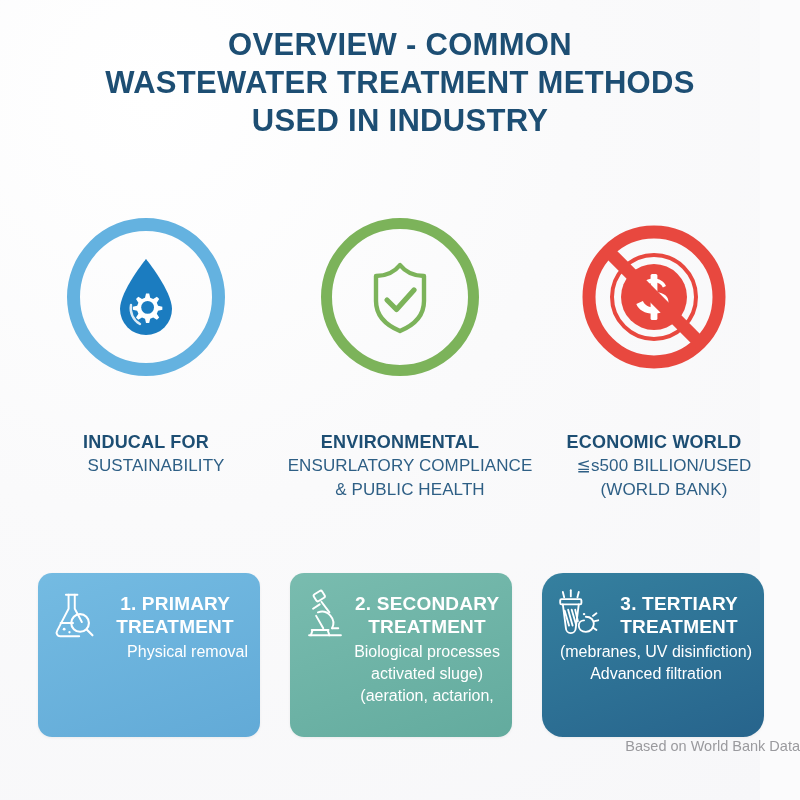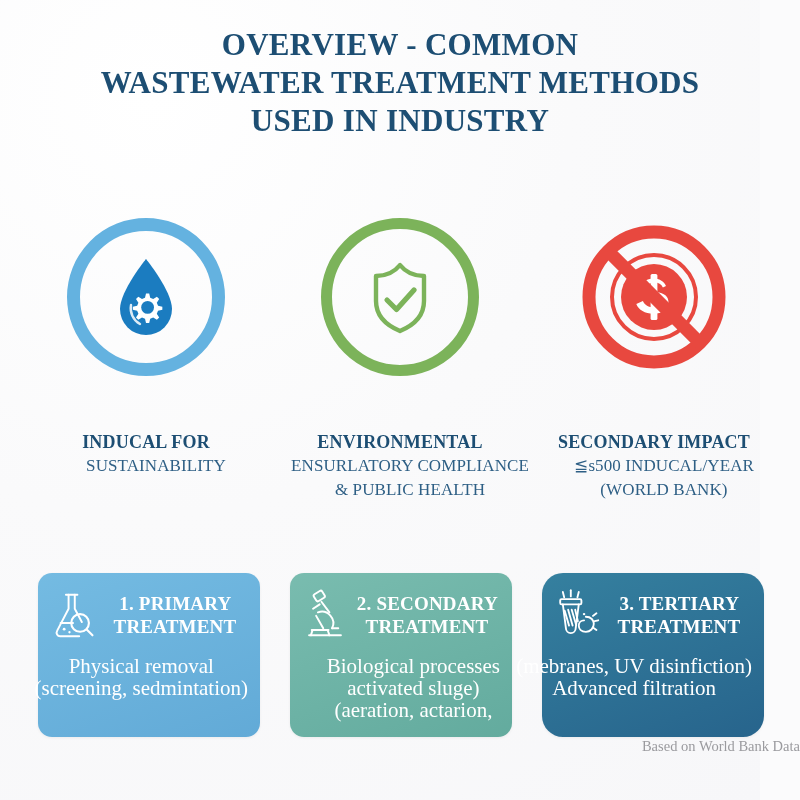--- a/index.html
+++ b/index.html
@@ -13,21 +13,20 @@
     font-family: "Liberation Sans", sans-serif;
     overflow: hidden;
     position: relative;
   }
   #infographic {
     position: relative;
     width: 760px;
     height: 800px;
     background:
       radial-gradient(circle at 20% 12%, #ffffff 0%, #fafafb 45%, #f7f7f9 100%);
-    font-family: Liberation Serif, serif;
   }
 
   
   .title-block {
     position: absolute;
     top: 26px;
     left: 0;
     width: 800px;
     text-align: center;
   }
@@ -133,22 +132,21 @@
     display: block;
   }
   .card-title {
     font-weight: bold;
     font-size: 19px;
     line-height: 23px;
     letter-spacing: 0.2px;
     text-align: center;
   }
   .card-body {
-    margin-top: 14px;
-    font-size: 21px;
+    font-size: 16px;
     line-height: 22px;
     text-align: center;
     font-weight: normal;
   }
   .card-body span { display: block; white-space: nowrap; }
 
   
   .footer {
     position: absolute;
     top: 738px;
@@ -212,22 +210,22 @@
           <g fill="#ffffff">
             <rect x="75.6" y="56" width="6.8" height="46" rx="1.6"></rect>
             <path d="M91 68 c-2-5-7-7.5-12.5-7.5 -7 0-12 3.6-12 9.2 0 5.2 4 7.6 11 9.1 7.4 1.6 9.6 2.9 9.6 5.6 0 3-3.2 4.9-8.2 4.9 -5.4 0-9.2-2.3-11-6.4 l-6.6 3.1 c2.4 6 8.6 9.6 17 9.6 9 0 15.2-4.2 15.2-11.2 0-6.2-4.2-8.9-12-10.6 -7.2-1.6-8.8-2.7-8.8-5 0-2.5 2.6-4.2 6.8-4.2 4 0 6.9 1.7 8.4 5.0 Z"></path>
           </g>
 
           <circle cx="79" cy="79" r="65" fill="none" stroke="#e8483f" stroke-width="13"></circle>
           <line x1="33" y1="33" x2="125" y2="125" stroke="#e8483f" stroke-width="13" stroke-linecap="butt"></line>
         </svg>
       </div>
       <div class="caption">
-        <span class="caption-strong">SECONDARY IMPACT</span>
-        <span class="caption-sub">≦s500 INDUCAL/YEAR</span>
+        <span class="caption-strong">ECONOMIC WORLD</span>
+        <span class="caption-sub">≦s500 BILLION/USED</span>
         <span class="caption-sub">(WORLD BANK)</span>
       </div>
     </div>
 
   </div>
 
   <div class="cards">
 
     <div class="card card-1">
       <div class="card-head">
@@ -245,21 +243,20 @@
             <line x1="41.5" y1="45.5" x2="48" y2="52"></line>
           </g>
         </svg>
         <div class="card-title">
           <span>1. PRIMARY</span>
           <span>TREATMENT</span>
         </div>
       </div>
       <div class="card-body">
         <span>Physical removal</span>
-        <span>(screening, sedmintation)</span>
       </div>
     </div>
 
     <div class="card card-2">
       <div class="card-head">
         <svg class="card-icon" viewBox="0 0 52 58">
           <g fill="none" stroke="#ffffff" stroke-width="2.2" stroke-linecap="round" stroke-linejoin="round">
             <rect x="14" y="3" width="11" height="9" rx="2" transform="rotate(-32 19.5 7.5)"></rect>
             <path d="M22 14 L31 26"></path>
             <path d="M12.5 22 L20 17"></path>

